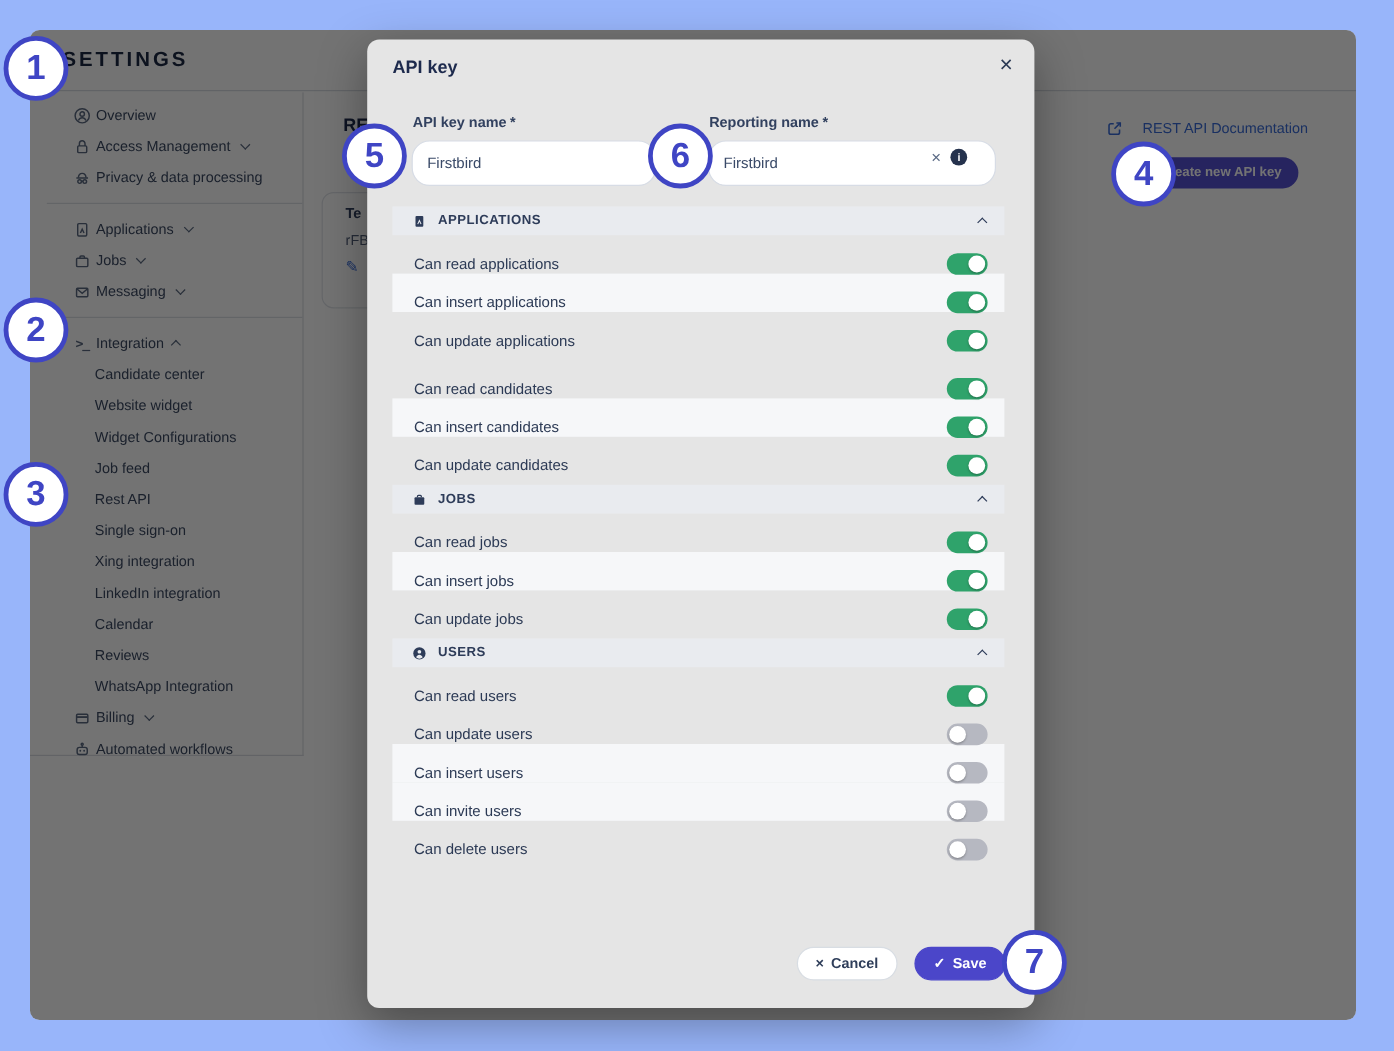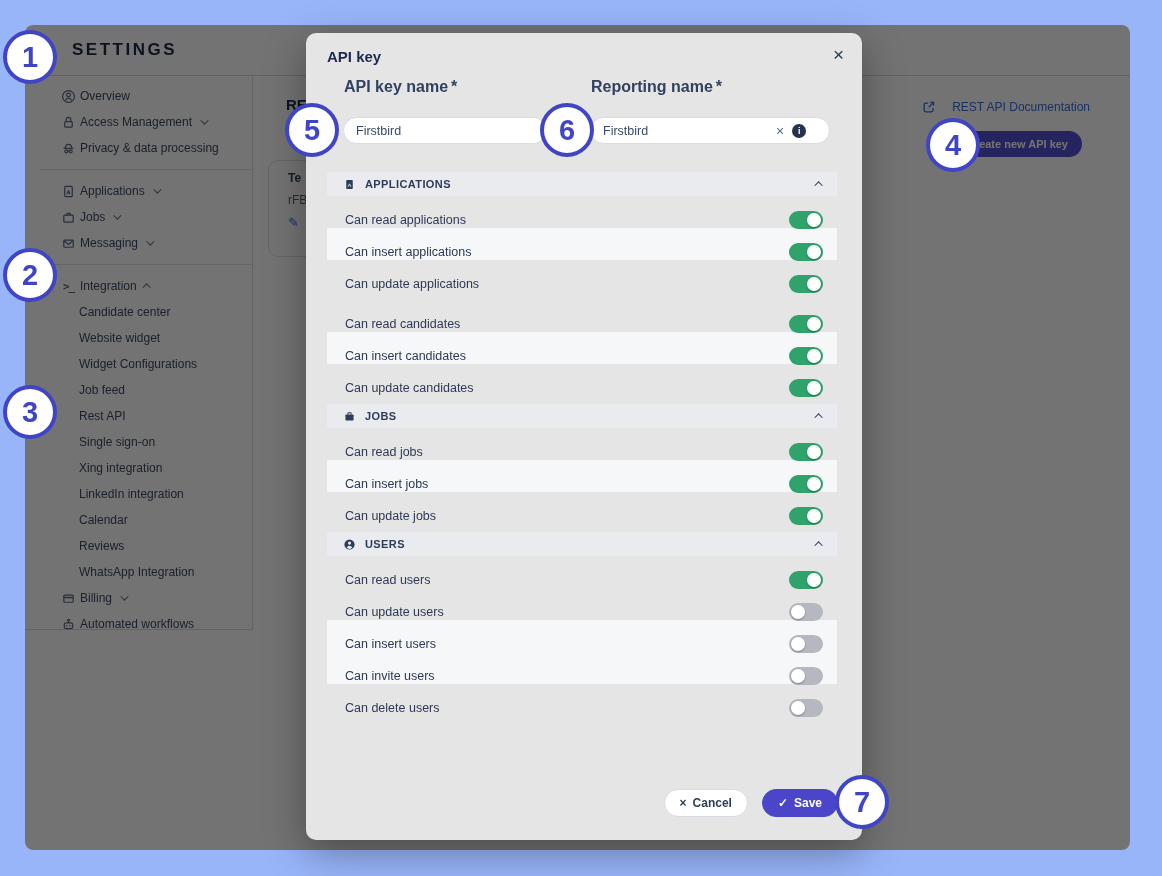--- a/index.html
+++ b/index.html
@@ -2,21 +2,21 @@
 <html><head>
 <meta charset="utf-8">
 <style>
   * { margin:0; padding:0; box-sizing:border-box; }
   body { font-family:"Liberation Sans", sans-serif; }
   .canvas { position:relative; width:1162px; height:876px; background:#98b5fa; overflow:hidden; }
 
   
   .app { position:absolute; left:25px; top:25px; width:1105px; height:825px; background:#fff; border-radius:8px; }
   .app-header { position:relative; height:51px; border-bottom:1px solid #d8dce2; }
-  .app-title { position:absolute; left:27px; top:15px; font-size:17px; font-weight:bold; letter-spacing:2.5px; color:#1c2844;margin-left:20px; }
+  .app-title { position:absolute; left:27px; top:15px; font-size:17px; font-weight:bold; letter-spacing:2.5px; color:#1c2844; }
 
   .sidebar { position:absolute; left:0; top:52px; width:228px; height:553px; background:#fff;
              border-right:1px solid #d9dce2; border-bottom:1px solid #d9dce2; padding-top:6px; }
   .sb-item { display:flex; align-items:center; height:26px; padding-left:36px; font-size:12px; color:#3c4a63; cursor:pointer; }
   .sb-item .sb-ic { width:15px; height:15px; margin-right:4px; color:#5b6980; display:inline-flex; align-items:center; justify-content:center; flex:0 0 15px; }
   .sb-item.sub { padding-left:54px; }
   .sb-div { height:1px; background:#dcdfe5; margin:8px 0 8px 14px; }
   .term { font-family:"DejaVu Sans Mono", monospace; font-size:11px; font-weight:bold; letter-spacing:-1px; }
   .chev { display:inline-block; width:6px; height:6px; border-right:1.4px solid #5b6980; border-bottom:1.4px solid #5b6980; margin-left:8px; }
   .chev.down { transform:rotate(45deg) translateY(-2px); }
@@ -35,23 +35,23 @@
                 background:#5550d2; color:#fff; border:none; border-radius:13px; font-size:11px; font-weight:bold; cursor:pointer; }
 
   
   .overlay { position:absolute; left:25px; top:25px; width:1105px; height:825px; background:rgba(0,0,0,0.55); border-radius:8px; z-index:5; }
 
   
   .modal { position:absolute; left:306px; top:33px; width:556px; height:807px; background:#e5e5e5; border-radius:10px;
            box-shadow:0 12px 40px rgba(0,0,0,0.35); z-index:10; }
   .modal-title { position:absolute; left:21px; top:15px; font-size:15px; font-weight:bold; color:#1d2a4d; }
   .modal-close { position:absolute; right:18px; top:12px; font-size:19px; color:#2b3a55; cursor:pointer; line-height:1; }
-  .field-label { position:absolute; top:45px; font-size:16px; font-weight:bold; color:#32415f; }
+  .field-label { position:absolute; top:62px; font-size:12px; font-weight:bold; color:#32415f; }
   .req { color:#32415f; margin-left:3px; }
-  .tf { position:absolute; top:84px; height:27px; border:1px solid #d7dce5; border-radius:15px; font-size:12.5px;
+  .tf { position:absolute; top:84px; height:38px; border:1px solid #d7dce5; border-radius:15px; font-size:12.5px;
         color:#3a4a68; padding:0 12px; font-family:"Liberation Sans", sans-serif; outline:none; }
   .tf1 { left:37px;  width:204px; }
   .tf2 { left:284px; width:240px; padding-right:52px; }
   .tf2-icons { position:absolute; top:84px; left:470px; height:27px; display:flex; align-items:center; gap:8px; }
   .clear-x { font-size:14px; color:#5a6a85; cursor:pointer; }
   .info-dot { width:14px; height:14px; border-radius:50%; background:#25324d; color:#fff; font-size:9px; font-weight:bold;
               display:flex; align-items:center; justify-content:center; cursor:pointer; }
 
   .perm-list { position:absolute; left:21px; top:139px; width:510px; }
   .sec { margin-bottom:8px; }

